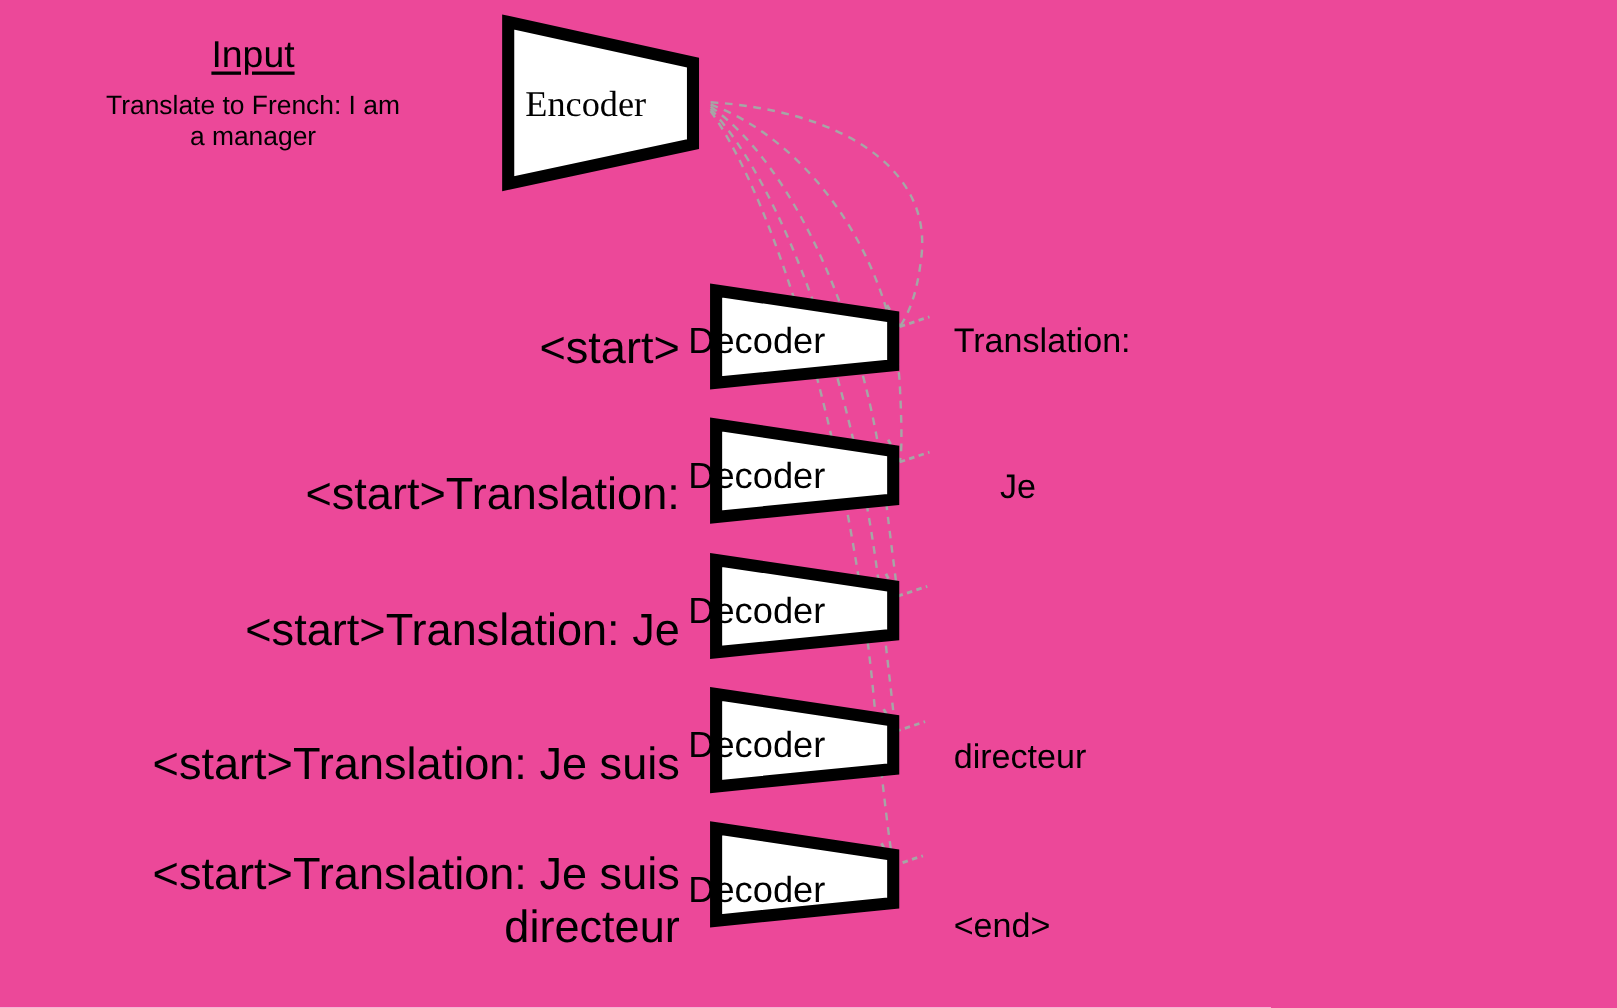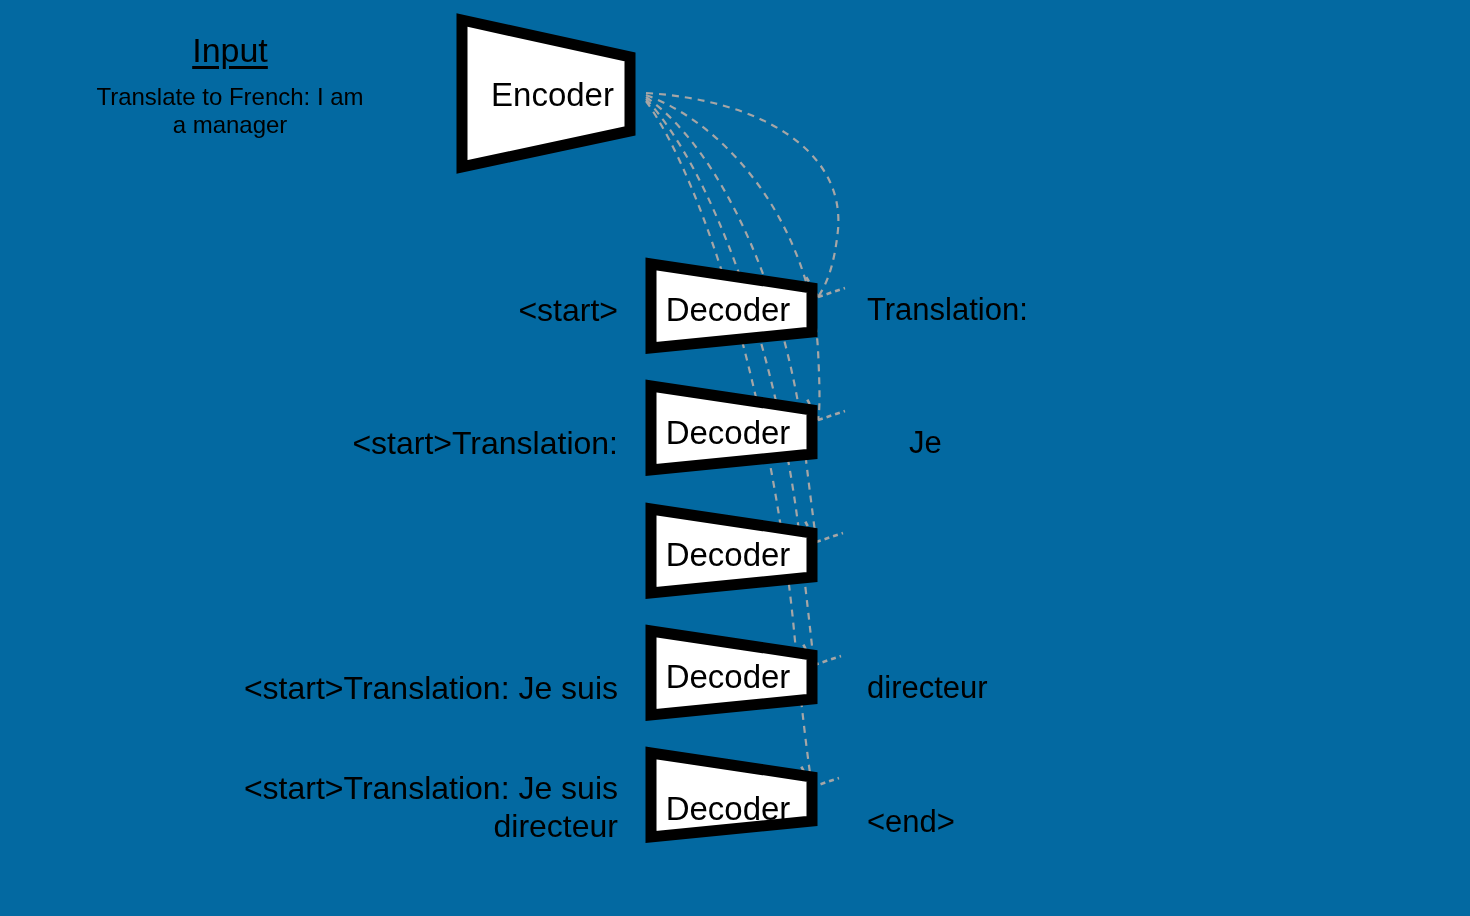--- a/index.html
+++ b/index.html
@@ -9,21 +9,21 @@
   }
   body {
     font-family: "Liberation Sans", sans-serif;
     color: #000000;
   }
   #canvas {
     position: relative;
     width: 1470px;
     height: 916px;
     overflow: hidden;
-    background: #0369a1;
+    background: #ec4899;
   }
   svg.layer {
     position: absolute;
     left: 0;
     top: 0;
     width: 1470px;
     height: 916px;
     overflow: visible;
   }
   .shape-stroke {
@@ -64,38 +64,39 @@
     left: 20px;
     top: 83px;
     width: 420px;
     text-align: center;
   }
   .block-label {
     font-size: 33px;
     text-align: center;
   }
   .enc-label {
-    left: 465px;
+    left: 445px;
     top: 76px;
     width: 175px;
+    font-family: Liberation Serif, serif;
   }
   .row-left {
-    font-size: 32px;
+    font-size: 41px;
     text-align: right;
     width: 560px;
     left: 58px;
   }
   .row-right {
     font-size: 31px;
     text-align: left;
     left: 867px;
     width: 420px;
   }
   .dec-label {
-    left: 648px;
+    left: 608px;
     width: 160px;
   }
 </style>
 </head>
 <body>
 
 <div id="canvas">
 
   <svg class="layer" viewBox="0 0 1470 916">
     <g>
@@ -130,24 +131,25 @@
   <div class="txt block-label enc-label">Encoder</div>
 
   <div class="txt row-left" style="top:292px;">&lt;start&gt;</div>
   <div class="txt block-label dec-label" style="top:291px;">Decoder</div>
   <div class="txt row-left" style="top:425px;">&lt;start&gt;Translation:</div>
 
   <div class="txt row-right" style="top:292px;">Translation:</div>
   <div class="txt block-label dec-label" style="top:414px;">Decoder</div>
   <div class="txt row-right" style="top:425px;margin-left:42px;">Je</div>
 
+  <div class="txt row-left" style="top:548px;">&lt;start&gt;Translation: Je</div>
   <div class="txt block-label dec-label" style="top:536px;">Decoder</div>
 
   <div class="txt row-left" style="top:670px;">&lt;start&gt;Translation: Je suis</div>
   <div class="txt block-label dec-label" style="top:658px;">Decoder</div>
   <div class="txt row-right" style="top:670px;">directeur</div>
 
   <div class="txt row-left" style="top:770px;">&lt;start&gt;Translation: Je suis
 directeur</div>
   <div class="txt block-label dec-label" style="top:790px;">Decoder</div>
-  <div class="txt row-right" style="top:804px;">&lt;end&gt;</div>
+  <div class="txt row-right" style="top:824px;">&lt;end&gt;</div>
 
 </div>
 
 </body></html>

